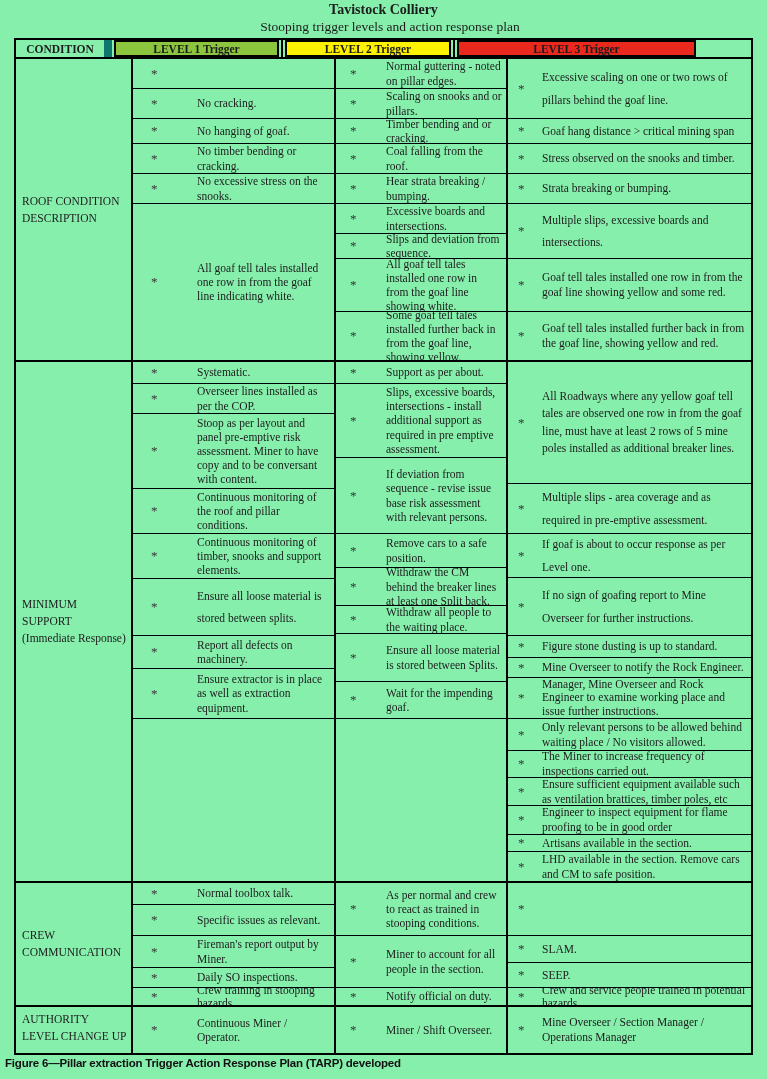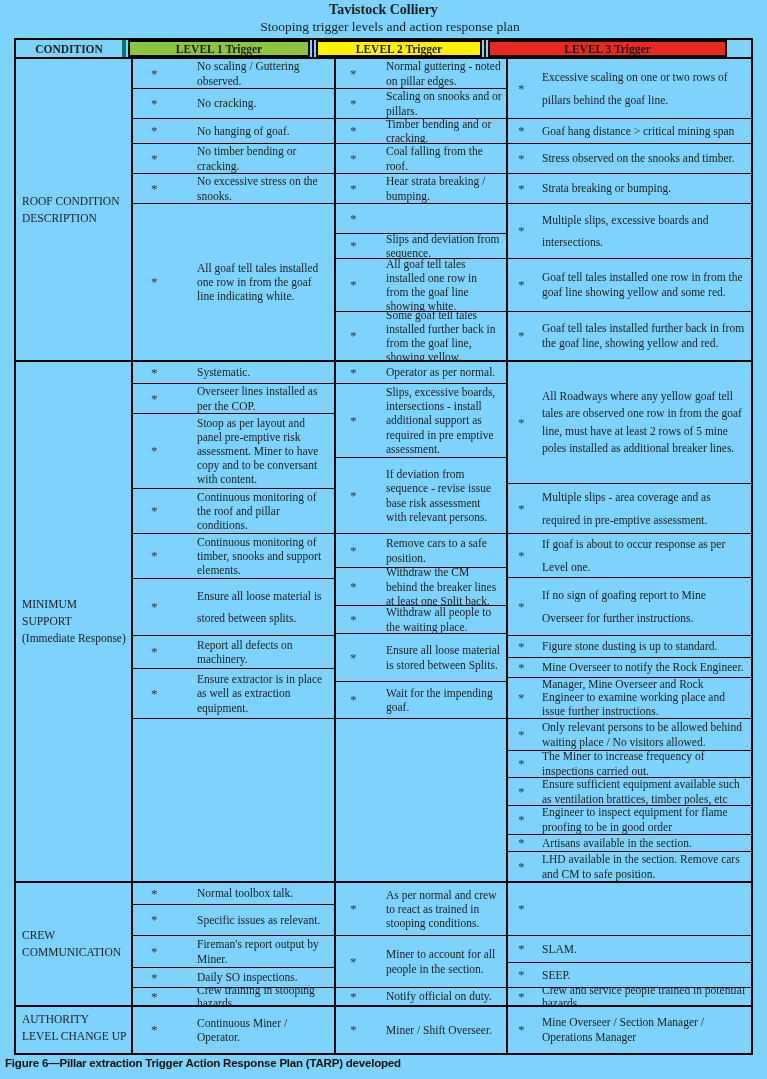--- a/index.html
+++ b/index.html
@@ -1,35 +1,35 @@
 <!DOCTYPE html>
 <html><head>
 <meta charset="utf-8">
 <style>
   * { margin:0; padding:0; box-sizing:border-box; }
   html,body { background:#ffffff; }
   .page {
-    position:relative; width:767px; height:1079px; background:#7dd3fc;
+    position:relative; width:767px; height:1079px; background:#86efac;
     font-family:"Liberation Serif", serif; color:#1c1c1c; overflow:hidden;
   }
   .doc-title { text-align:center; font-size:14px; font-weight:bold; padding-top:2px; }
   .doc-subtitle { text-align:center; font-size:13.5px; padding-top:1px;margin-left:13px; }
 
   .tbl {
     position:absolute; left:14px; top:38px; width:739px;
     border:2px solid #000;
   }
   .hrow { display:flex; height:19px; border-bottom:2px solid #000; align-items:stretch; }
   .hcell {
     display:flex; align-items:center; justify-content:center;
     font-size:11.5px; font-weight:bold; height:100%;
   }
-  .hc1 { width:110px; border-right:4px solid #0f766e; }
+  .hc1 { width:96px; border-right:8px solid #0f766e; }
   .hwrap { display:flex; align-items:stretch; }
-  .hw2 { width:188px; border-right:2px solid #000; }
+  .hw2 { width:171px; border-right:2px solid #000; }
   .hw3 { width:172px; border-right:2px solid #000; }
   .hw4 { width:243px; }
   .hfill { flex:1; border:2px solid #000; display:flex; align-items:center; justify-content:center;
            font-size:11.5px; font-weight:bold; margin:0 2px; }
 
   .section { display:flex; border-bottom:2px solid #000; align-items:stretch; }
   .section:last-child { border-bottom:none; }
   .ccell {
     width:117px; border-right:2px solid #000;
     display:flex; align-items:center;
@@ -79,21 +79,20 @@
       <div class="hwrap hw4">
           <div class="hfill" style="background-color: rgb(233, 40, 30);">LEVEL 3 Trigger</div>
         </div>
     </div>
 
     <div class="section">
       <div class="ccell">ROOF CONDITION DESCRIPTION</div>
       <div class="lcol lv1">
         <div class="cell" style="height:30px">
             <span class="bul">*</span>
-            <span class="txt">No scaling / Guttering observed.</span>
           </div>
         <div class="cell" style="height:30px">
             <span class="bul">*</span>
             <span class="txt">No cracking.</span>
           </div>
         <div class="cell" style="height:25px">
             <span class="bul">*</span>
             <span class="txt">No hanging of goaf.</span>
           </div>
         <div class="cell" style="height:30px">
@@ -125,20 +124,21 @@
         <div class="cell" style="height:30px">
             <span class="bul">*</span>
             <span class="txt">Coal falling from the roof.</span>
           </div>
         <div class="cell" style="height:30px">
             <span class="bul">*</span>
             <span class="txt">Hear strata breaking / bumping.</span>
           </div>
         <div class="cell" style="height:30px">
             <span class="bul">*</span>
+            <span class="txt">Excessive boards and intersections.</span>
           </div>
         <div class="cell" style="height:25px">
             <span class="bul">*</span>
             <span class="txt">Slips and deviation from sequence.</span>
           </div>
         <div class="cell" style="height:53px">
             <span class="bul">*</span>
             <span class="txt">All goaf tell tales installed one row in from the goaf line showing white.</span>
           </div>
         <div class="cell" style="height:48px">
@@ -213,21 +213,21 @@
             <span class="bul">*</span>
             <span class="txt">Ensure extractor is in place as well as extraction equipment.</span>
           </div>
         <div class="cell" style="height:162px">
             <span class="txt"></span>
           </div>
       </div>
       <div class="lcol lv2">
         <div class="cell" style="height:22px">
             <span class="bul">*</span>
-            <span class="txt">Operator as per normal.</span>
+            <span class="txt">Support as per about.</span>
           </div>
         <div class="cell" style="height:74px">
             <span class="bul">*</span>
             <span class="txt">Slips, excessive boards, intersections - install additional support as required in pre emptive assessment.</span>
           </div>
         <div class="cell" style="height:76px">
             <span class="bul">*</span>
             <span class="txt">If deviation from sequence - revise issue base risk assessment with relevant persons.</span>
           </div>
         <div class="cell" style="height:34px">

